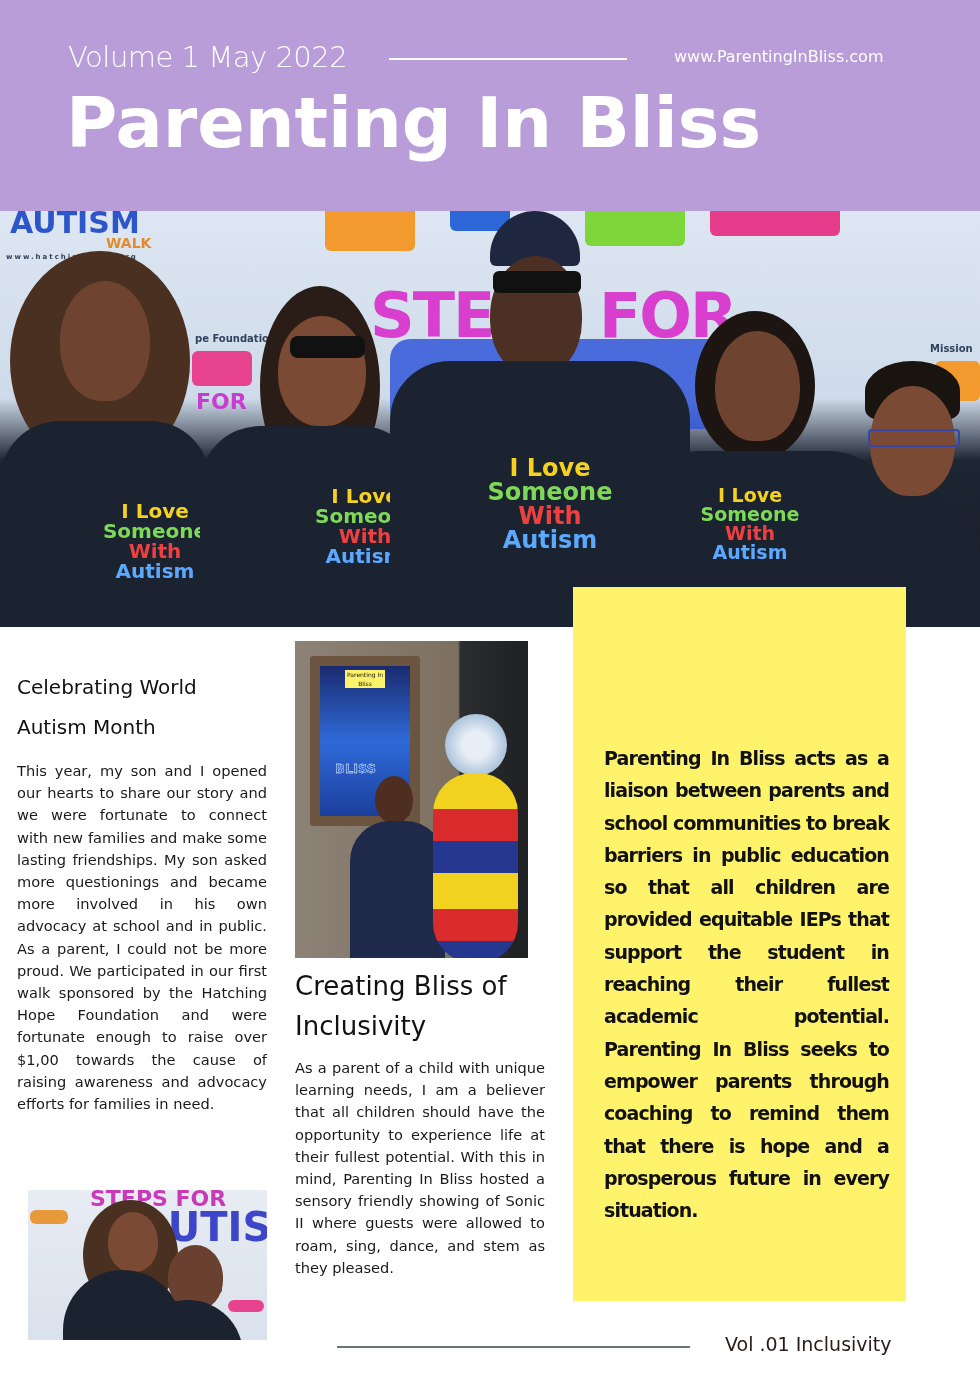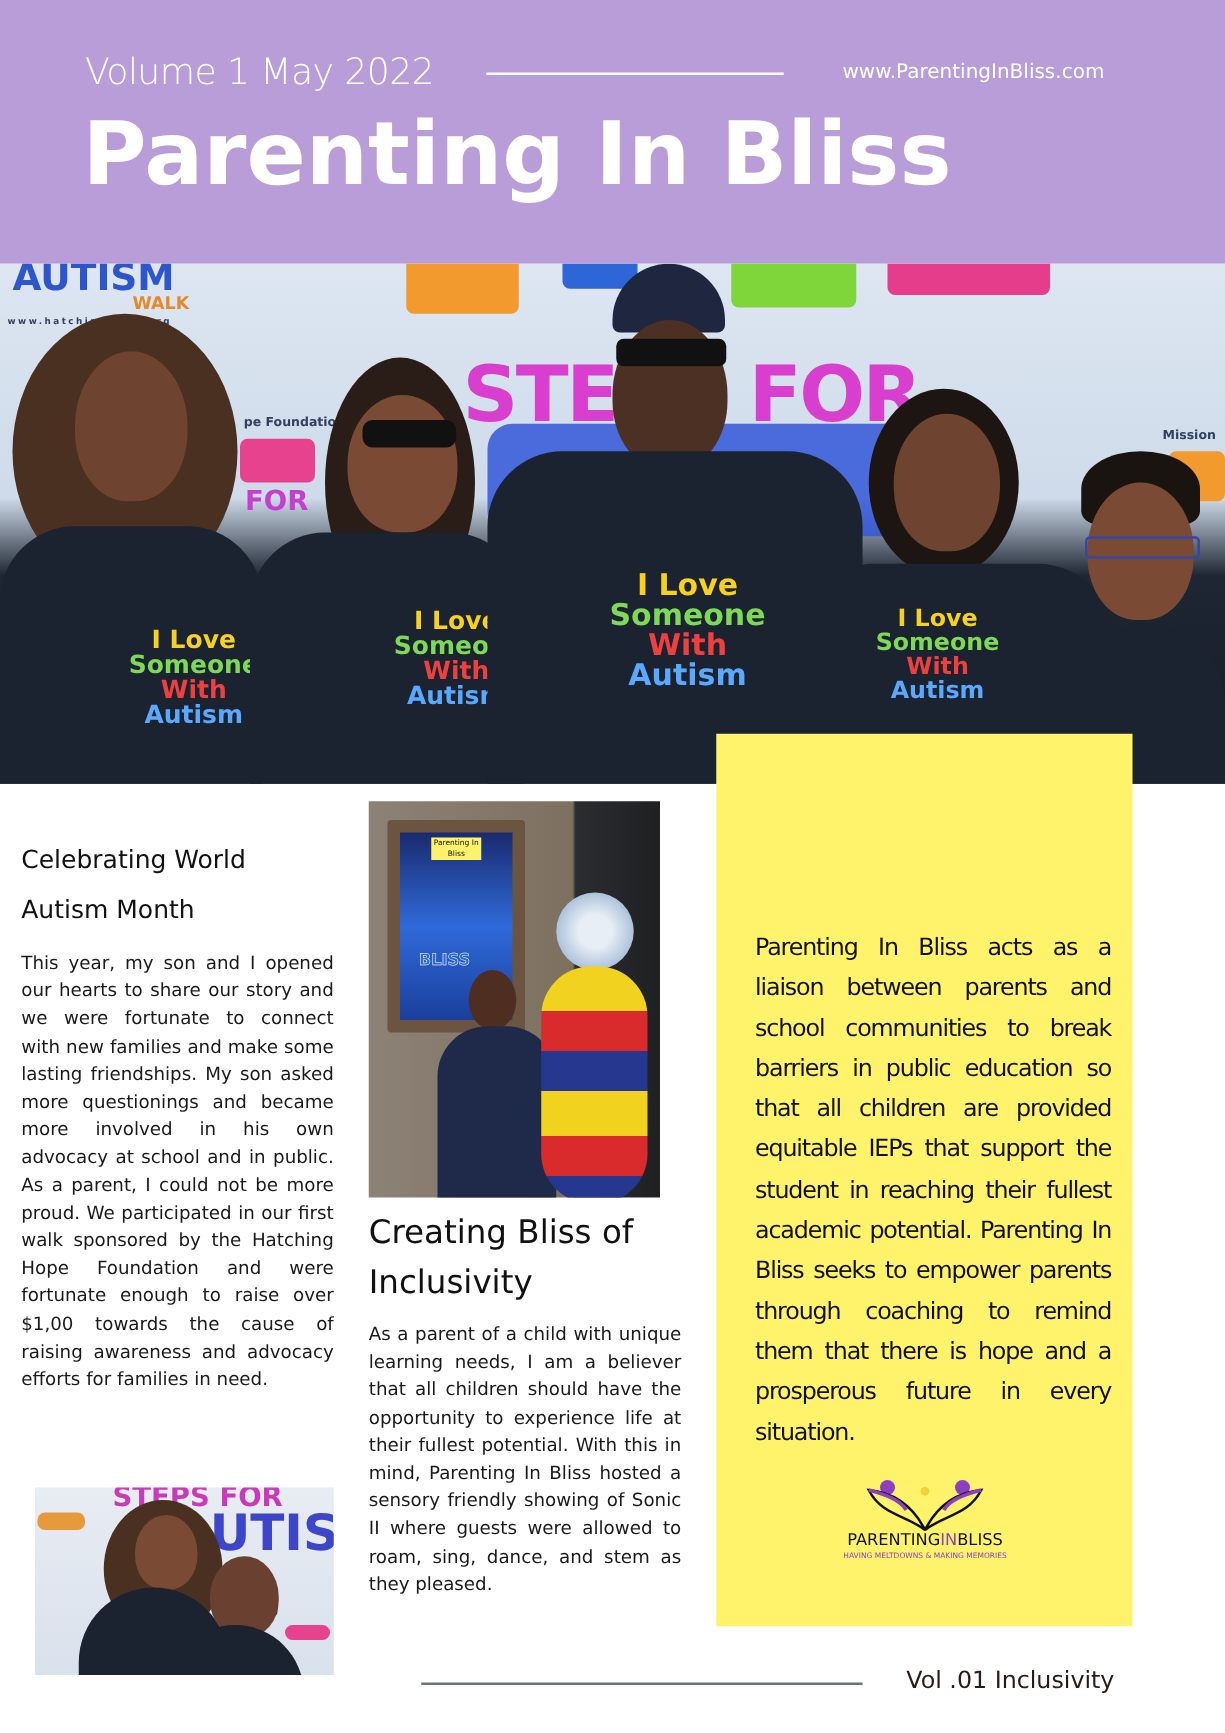--- a/index.html
+++ b/index.html
@@ -74,21 +74,21 @@
   .mission {
     position:absolute; left:573px; top:587px; width:333px; height:714px; background:#fff36b;
   }
   .mission-h {
     position:absolute; left:31px; top:30px; width:290px; font-size:33px; font-weight:500;
     line-height:37px; color:#111; font-family:"DejaVu Sans", sans-serif;
   }
   .mission-p {
     position:absolute; left:31px; top:155px; width:285px; font-size:19px; line-height:32.3px;
     text-align:justify; color:#111; font-family:"DejaVu Sans", sans-serif; letter-spacing:-0.9px;
-    font-weight:400;
+    font-weight:700;
   }
   .logo { position:absolute; left:92px; top:595px; width:150px; height:70px; }
   .logo-word {
     position:absolute; left:0; top:43px; width:150px; text-align:center; font-size:13px;
     font-family:"DejaVu Sans", sans-serif; color:#111; letter-spacing:0px; white-space:nowrap;
   }
   .logo-word .in { color:#8e3fbf; }
   .logo-tag {
     position:absolute; left:0; top:59px; width:150px; text-align:center; font-size:6px;
     color:#8e3fbf; white-space:nowrap; font-family:"DejaVu Sans", sans-serif;
@@ -205,29 +205,16 @@
   <div style="position:absolute;left:80px;top:135px;width:38px;height:48px;background:#4e2e20;border-radius:50%;"></div>
   <div style="position:absolute;left:55px;top:180px;width:95px;height:140px;background:#1f2a4a;border-radius:40px 40px 0 0;"></div>
   <div style="position:absolute;left:150px;top:73px;width:62px;height:62px;background:radial-gradient(circle,#e8eef5 30%,#7fa3c9 100%);border-radius:50%;"></div>
   <div style="position:absolute;left:138px;top:132px;width:85px;height:190px;background:repeating-linear-gradient(180deg,#f1d21e 0 36px,#d92b2b 36px 68px,#26378f 68px 100px);border-radius:40px;"></div>
 </div>
 <div class="h-mid">Creating Bliss of Inclusivity</div>
 <div class="p-mid">As a parent of a child with unique learning needs, I am a believer that all children should have the opportunity to experience life at their fullest potential. With this in mind, Parenting In Bliss hosted a sensory friendly showing of Sonic II where guests were allowed to roam, sing, dance, and stem as they pleased.</div>
 
 <div class="mission">
   <div class="mission-p">Parenting In Bliss acts as a liaison between parents and school communities to break barriers in public education so that all children are provided equitable IEPs that support the student in reaching their fullest academic potential. Parenting In Bliss seeks to empower parents through coaching to remind them that there is hope and a prosperous future in every situation.</div>
-  <div class="logo">
-    <svg width="150" height="44" viewBox="0 0 150 44" style="position:absolute;left:0;top:0;">
-      <circle cx="45" cy="8" r="6" fill="#8e3fbf"></circle>
-      <circle cx="105" cy="8" r="6" fill="#8e3fbf"></circle>
-      <circle cx="75" cy="11" r="3.5" fill="#f4d23a"></circle>
-      <path d="M75 42 C60 30, 40 30, 30 10 C50 12, 65 22, 75 42 Z" fill="none" stroke="#111" stroke-width="2"></path>
-      <path d="M75 42 C90 30, 110 30, 120 10 C100 12, 85 22, 75 42 Z" fill="none" stroke="#111" stroke-width="2"></path>
-      <path d="M30 10 C45 14, 55 18, 60 26" fill="none" stroke="#8e3fbf" stroke-width="3"></path>
-      <path d="M120 10 C105 14, 95 18, 90 26" fill="none" stroke="#8e3fbf" stroke-width="3"></path>
-    </svg>
-    <div class="logo-word"><span>PARENTING</span><span class="in">IN</span><span>BLISS</span></div>
-    <div class="logo-tag">HAVING MELTDOWNS &amp; MAKING MEMORIES</div>
-  </div>
 </div>
 
 <div class="foot-rule"></div>
 <div class="foot-text">Vol .01 Inclusivity</div>
 
 </body></html>

